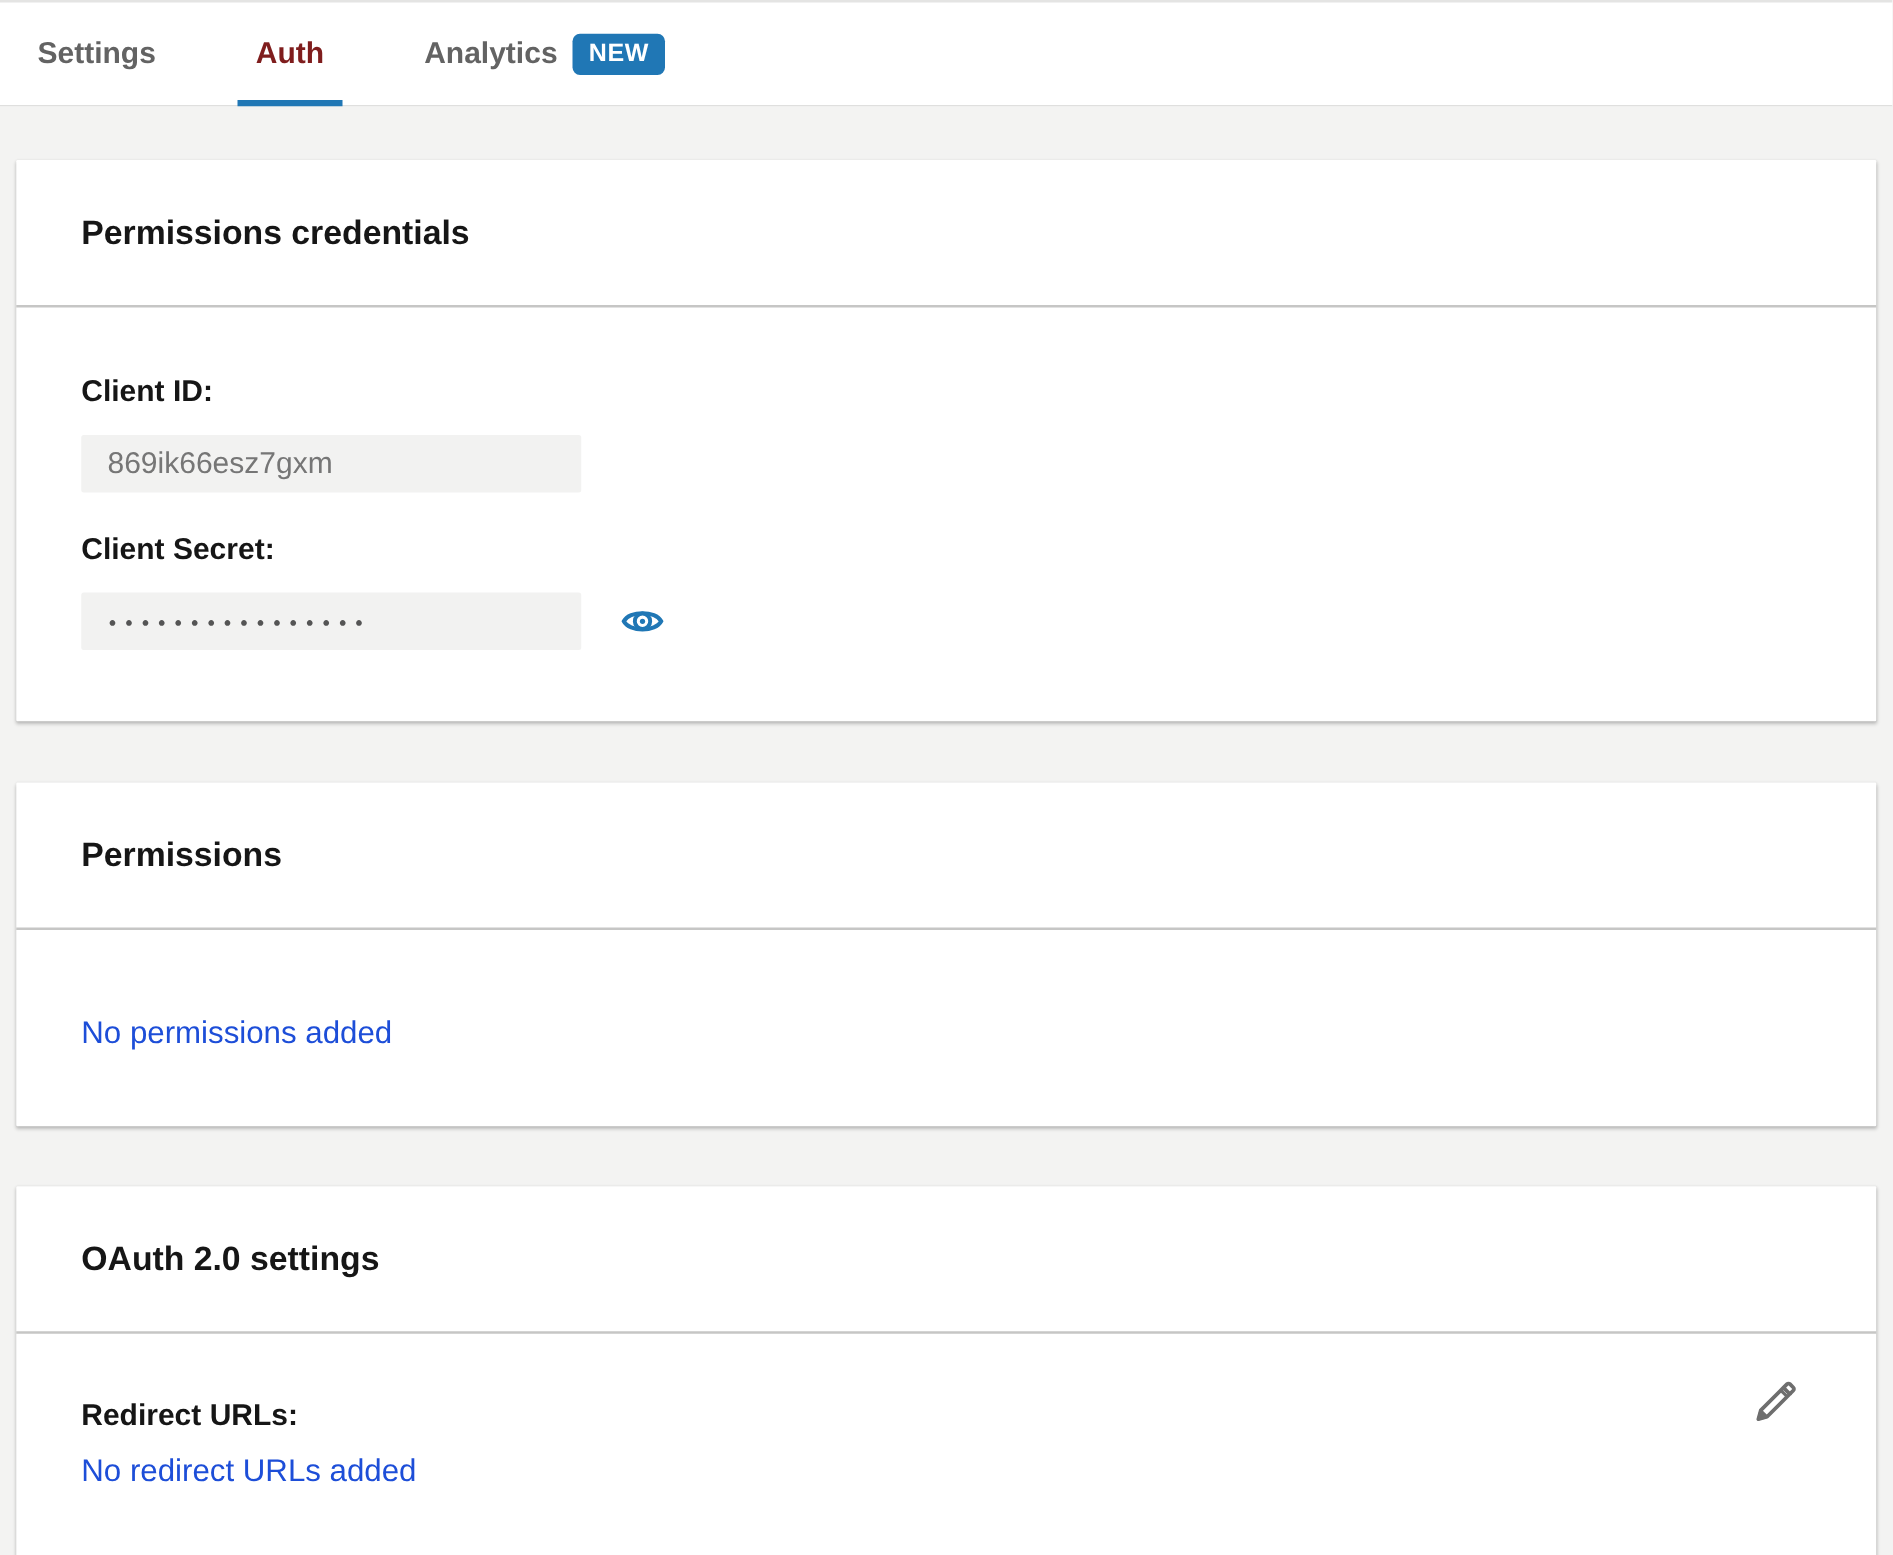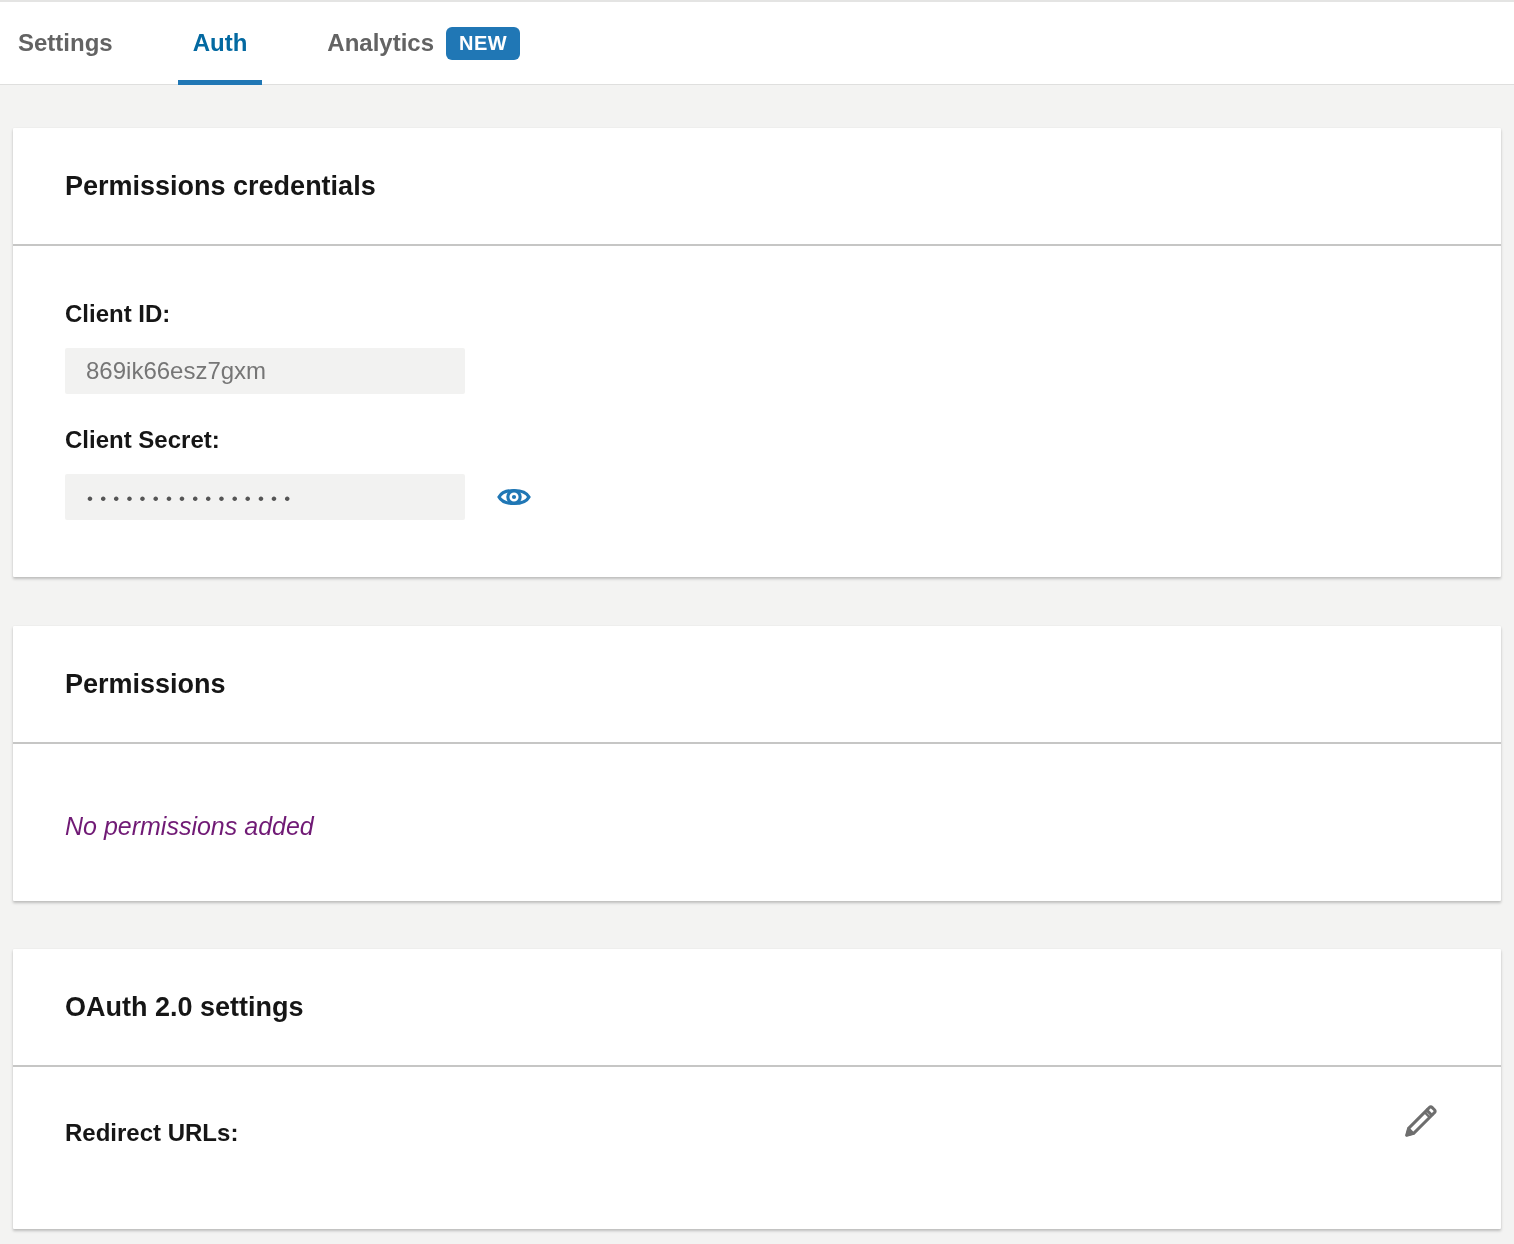--- a/index.html
+++ b/index.html
@@ -14,35 +14,35 @@
   }
 
   
   .tabbar {
     background: #ffffff;
     height: 85px;
     border-top: 2px solid #e4e4e3;
     border-bottom: 1px solid #dfdfde;
     display: flex;
     align-items: stretch;
-    padding-left: 3px;
+    padding-left: 15px;
   }
   .tab {
     display: flex;
     align-items: center;
     gap: 12px;
     padding: 0 15px;
     margin-right: 50px;
     font-size: 24px;
     font-weight: 600;
     color: #636363;
     cursor: pointer;
     position: relative;
   }
-  .tab.active { color: #0369a1; }
+  .tab.active { color: #7f1d1d; }
   .tab.active::after {
     content: "";
     position: absolute;
     left: 0; right: 0; bottom: -1px;
     height: 5px;
     background: #2077b5;
   }
   .badge {
     background: #2077b5;
     color: #ffffff;
@@ -116,23 +116,22 @@
     height: 36px;
     display: flex;
     align-items: center;
     justify-content: center;
     padding: 0;
   }
 
   
   .empty-body { padding: 68px 52px 60px 52px; }
   .empty-text {
-    font-style: italic;
     font-size: 25px;
-    color: #701a75;
+    color: #1d4ed8;
   }
 
   
   .oauth-body {
     position: relative;
     padding: 52px 52px 66px 52px;
   }
   .oauth-label {
     font-size: 24px;
     font-weight: 700;
@@ -202,20 +201,21 @@
       <div class="empty-text">No permissions added</div>
     </div>
   </section>
 
   <section class="card card-3">
     <div class="card-header">
       <h2 class="card-title">OAuth 2.0 settings</h2>
     </div>
     <div class="oauth-body">
       <div class="oauth-label">Redirect URLs:</div>
+      <div class="empty-text">No redirect URLs added</div>
       <button class="edit-btn">
         <svg width="42" height="42" viewBox="0 0 24 24" fill="none">
           <path d="M4.9 16.2 L15.3 5.8 L18.2 8.7 L7.8 19.1 L3.8 20.2 Z" stroke="#6e6e6e" stroke-width="1.7" stroke-linejoin="round" fill="none"></path>
           <path d="M15.3 5.8 L16.9 4.2 C17.3 3.8 17.9 3.8 18.3 4.2 L19.8 5.7 C20.2 6.1 20.2 6.7 19.8 7.1 L18.2 8.7" stroke="#6e6e6e" stroke-width="1.7" stroke-linejoin="round" fill="none"></path>
           <path d="M14.1 7.0 L17.0 9.9" stroke="#6e6e6e" stroke-width="1.4"></path>
           <path d="M4.9 16.2 L3.8 20.2 L7.8 19.1 Z" fill="#6e6e6e" stroke="#6e6e6e" stroke-width="1.2" stroke-linejoin="round"></path>
         </svg>
       </button>
     </div>
   </section>

